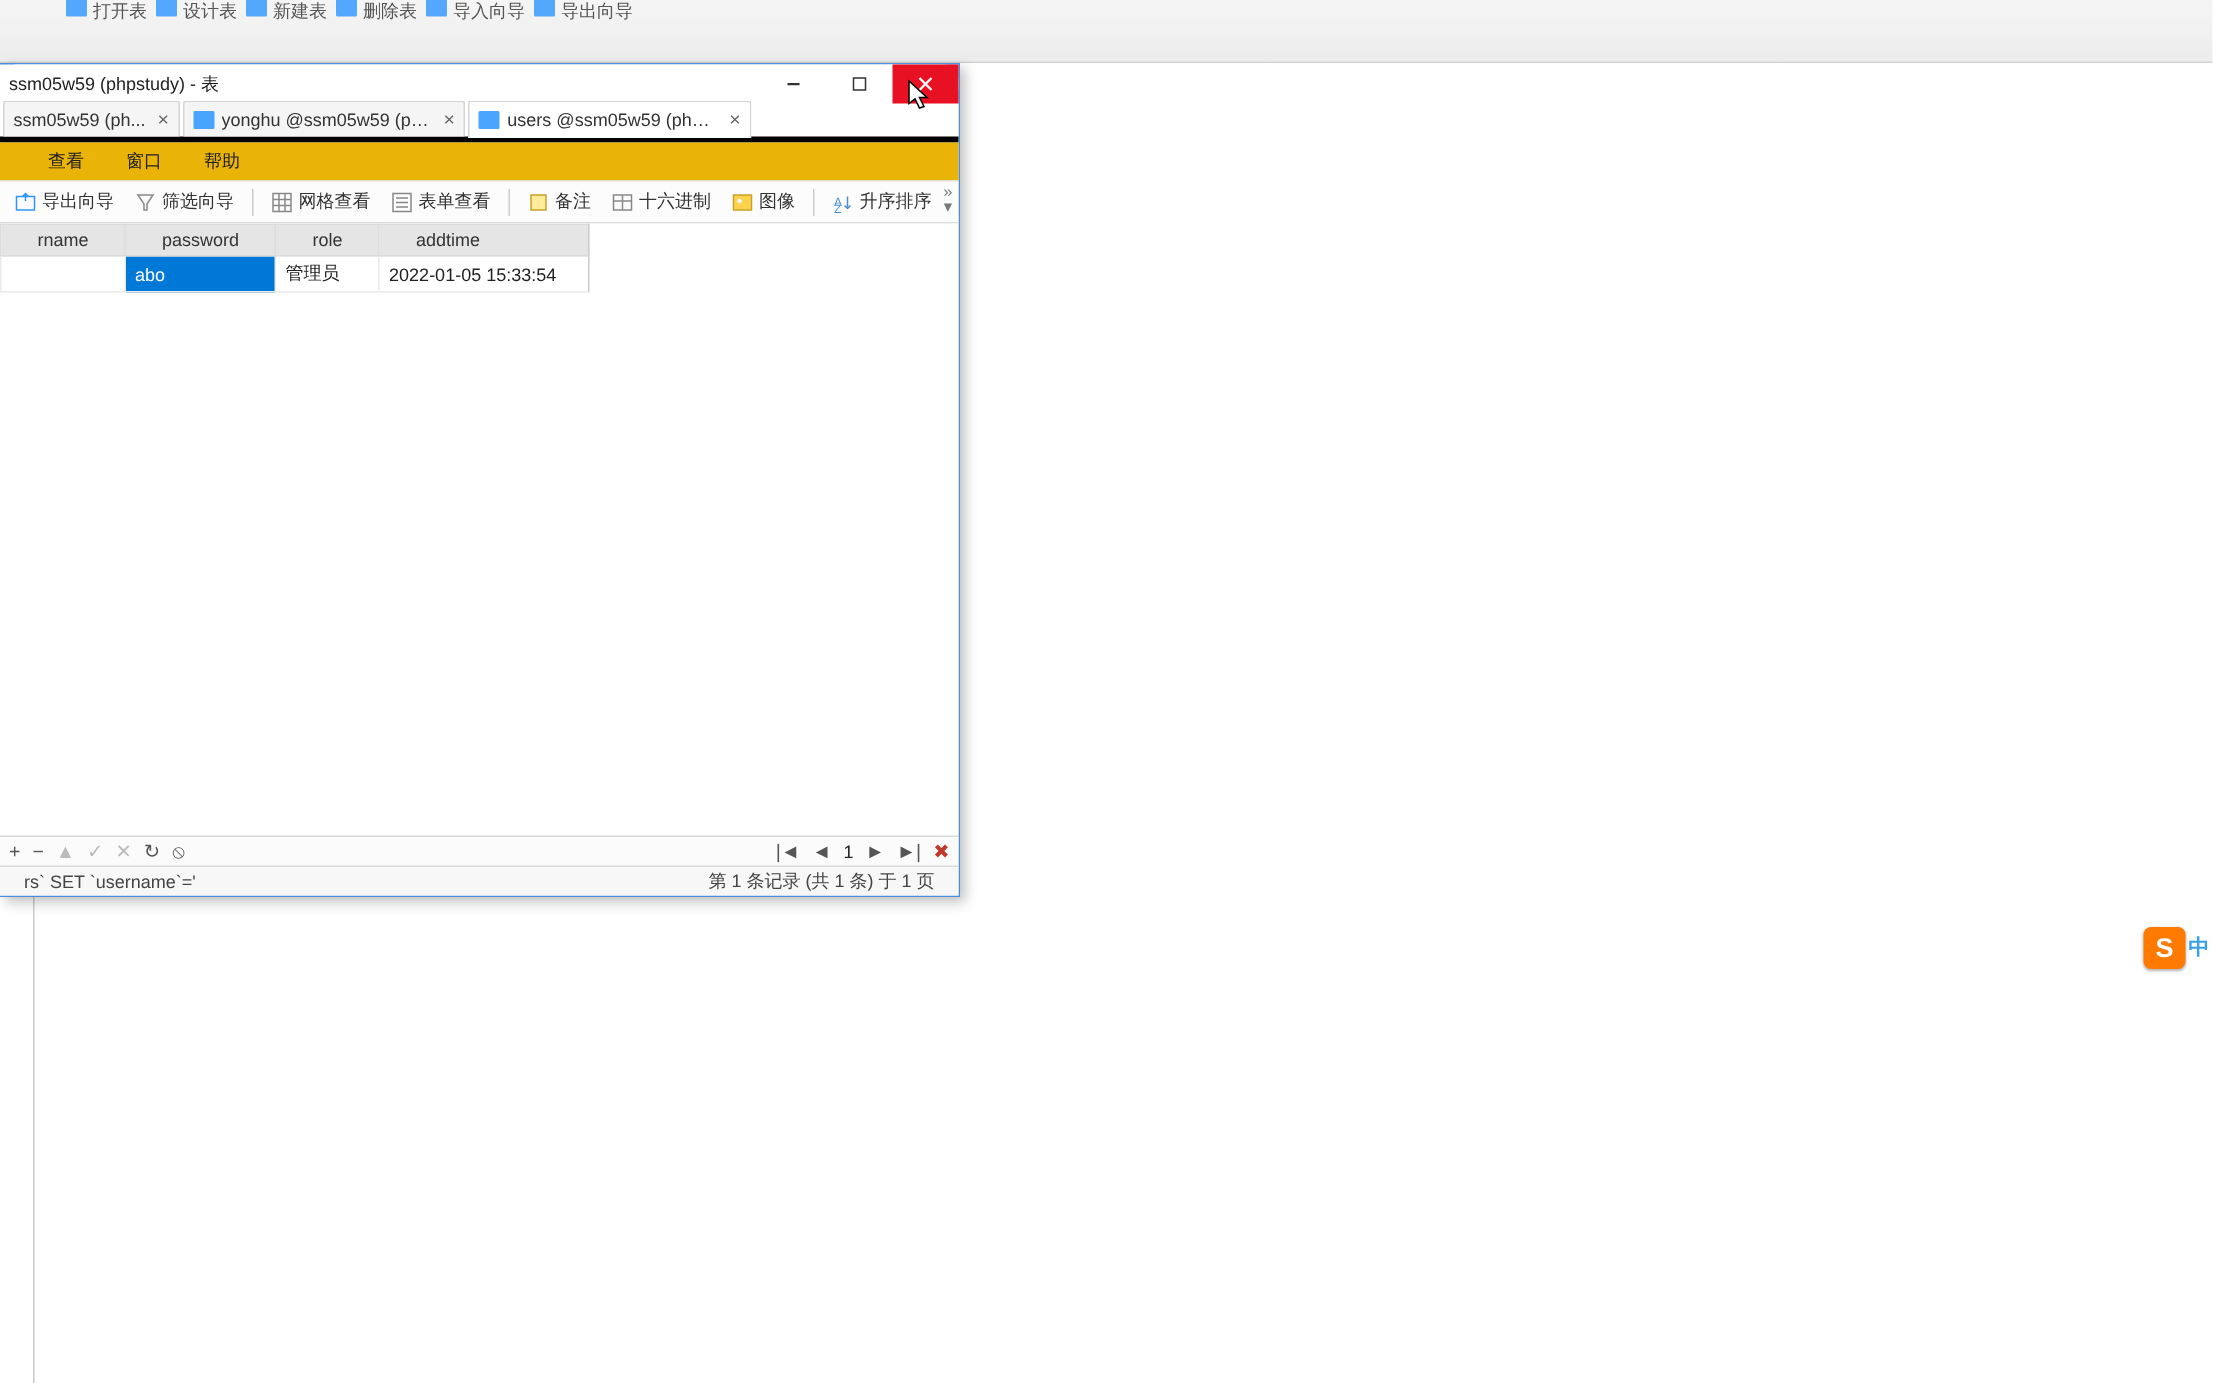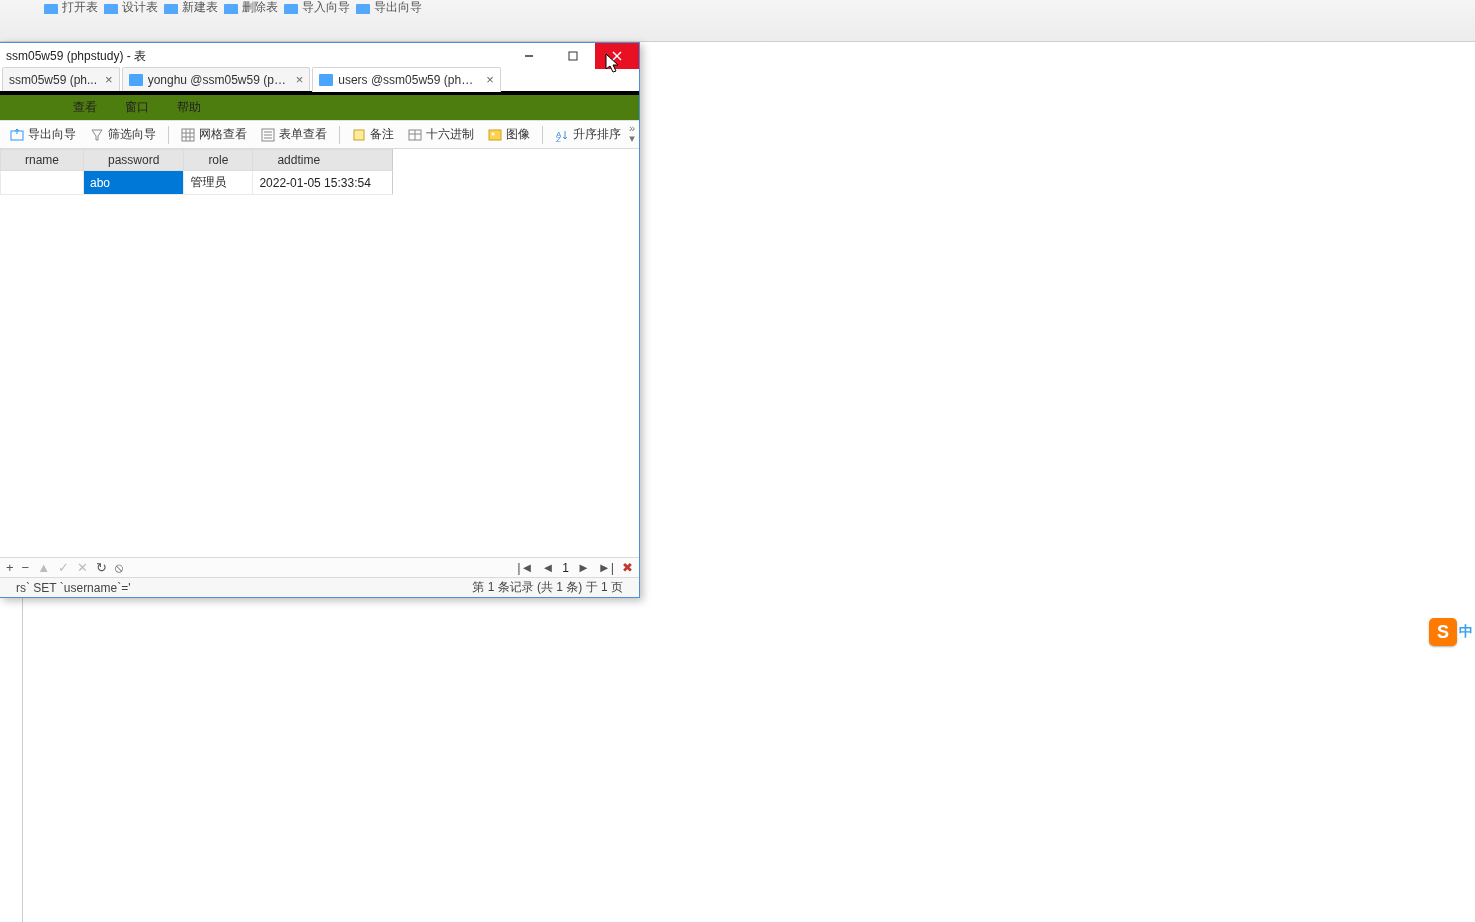--- a/index.html
+++ b/index.html
@@ -4,21 +4,21 @@
 <style>
 * { margin: 0; padding: 0; box-sizing: border-box; font-family: "Microsoft YaHei", "Segoe UI", Tahoma, sans-serif; }
 body { background: #ffffff; width: 1475px; height: 922px; overflow: hidden; position: relative; }
 
 
 .bg-window { position: absolute; top: 0; left: 0; right: 0; height: 42px; background: linear-gradient(#f5f5f5,#ececec); border-bottom: 1px solid #cfcfcf; }
 .bg-menus { display: flex; height: 28px; align-items: center; }
 .bg-menu-item { padding: 4px 18px; font-size: 12px; color: #333; cursor: default; }
 .bg-menu-item.active { background: #2a95ff; color: #fff; }
 .bg-toolbar { display:flex; gap:6px; align-items:center; padding: 0 8px; font-size:12px; color:#555; height:14px; overflow:hidden;}
-.bg-toolbar .tbtn { display:flex; align-items:flex-end; gap:4px; }
+.bg-toolbar .tbtn { display:flex; align-items:flex-start; gap:4px; }
 .bg-toolbar .tico { width:14px; height:12px; background:#2a95ff; display:inline-block; border-radius:1px; opacity:.8;}
 .bg-blank { position:absolute; top:42px; left:22px; right:87px; bottom:0; background:#fff; border-left:1px solid #ccc; }
 
 
 .ime { position:absolute; right:2px; top:618px; display:flex; align-items:center; gap:2px; }
 .ime .logo { width:28px; height:28px; background:#ff7a00; border-radius:5px; display:flex; align-items:center; justify-content:center; color:#fff; font-weight:bold; font-size:18px;   box-shadow: 0 1px 2px rgba(0,0,0,.3);}
 .ime .txt { font-size:14px; color:#39a0ed; font-weight:bold; }
 
 
 .child-window { position:absolute; left:0; top:42px; width:640px; height:556px; background:#fff; border:1px solid #4a90d9; border-left:none; box-shadow: 3px 3px 8px rgba(0,0,0,.25);}
@@ -30,21 +30,21 @@
 .win-btn.close svg { stroke:#fff; }
 .cursor { position:absolute; width:16px; height:22px; pointer-events:none; }
 
 .tabs { height:26px; background:#fff; border-bottom:4px solid #000000; display:flex; align-items:flex-end; padding-left:2px; }
 .tab { height:24px; border:1px solid #d4d4d4; border-bottom:none; background:#f5f5f5; display:flex; align-items:center; padding:0 6px; font-size:12px; color:#333; max-width:200px; margin-right:2px; position:relative; border-radius:2px 2px 0 0;}
 .tab.active { background:#fff; height:25px; border-bottom:1px solid #fff; margin-bottom:-1px;}
 .tab .tico { width:14px; height:12px; background:#2a95ff; display:inline-block; margin-right:5px; border-radius:1px; opacity:.85;}
 .tab .tlabel { white-space:nowrap; overflow:hidden; text-overflow:ellipsis; max-width:140px;}
 .tab .tclose { margin-left:8px; font-size:13px; color:#666; cursor:pointer;}
 
-.submenu { height:26px; border-bottom:1px solid #e0e0e0; display:flex; align-items:center; background:#4d7c0f;padding-left:41px;}
+.submenu { height:26px; border-bottom:1px solid #e0e0e0; display:flex; align-items:center; background:#eab308;}
 .submenu-item { font-size:12px; color:#222; padding:0 14px; }
 
 .toolbar { height:28px; border-bottom:1px solid #dadada; background:#fcfcfc; display:flex; align-items:center; gap:2px; padding:0 4px; position:relative;}
 .tool-btn { display:flex; align-items:center; font-size:12px; color:#333; padding:2px 6px; gap:4px; border-radius:2px;}
 .tool-sep { width:1px; height:18px; background:#ccc; margin:0 4px;}
 .tool-ico { width:14px; height:14px; display:inline-block; }
 .tool-more { position:absolute; right:4px; top:2px; font-size:11px; color:#777; line-height:10px; text-align:center;}
 
 .grid { position:absolute; top:106px; left:0; right:0; bottom:40px; overflow:auto; background:#fff;}
 .grid table { border-collapse:collapse; font-size:12px; }

